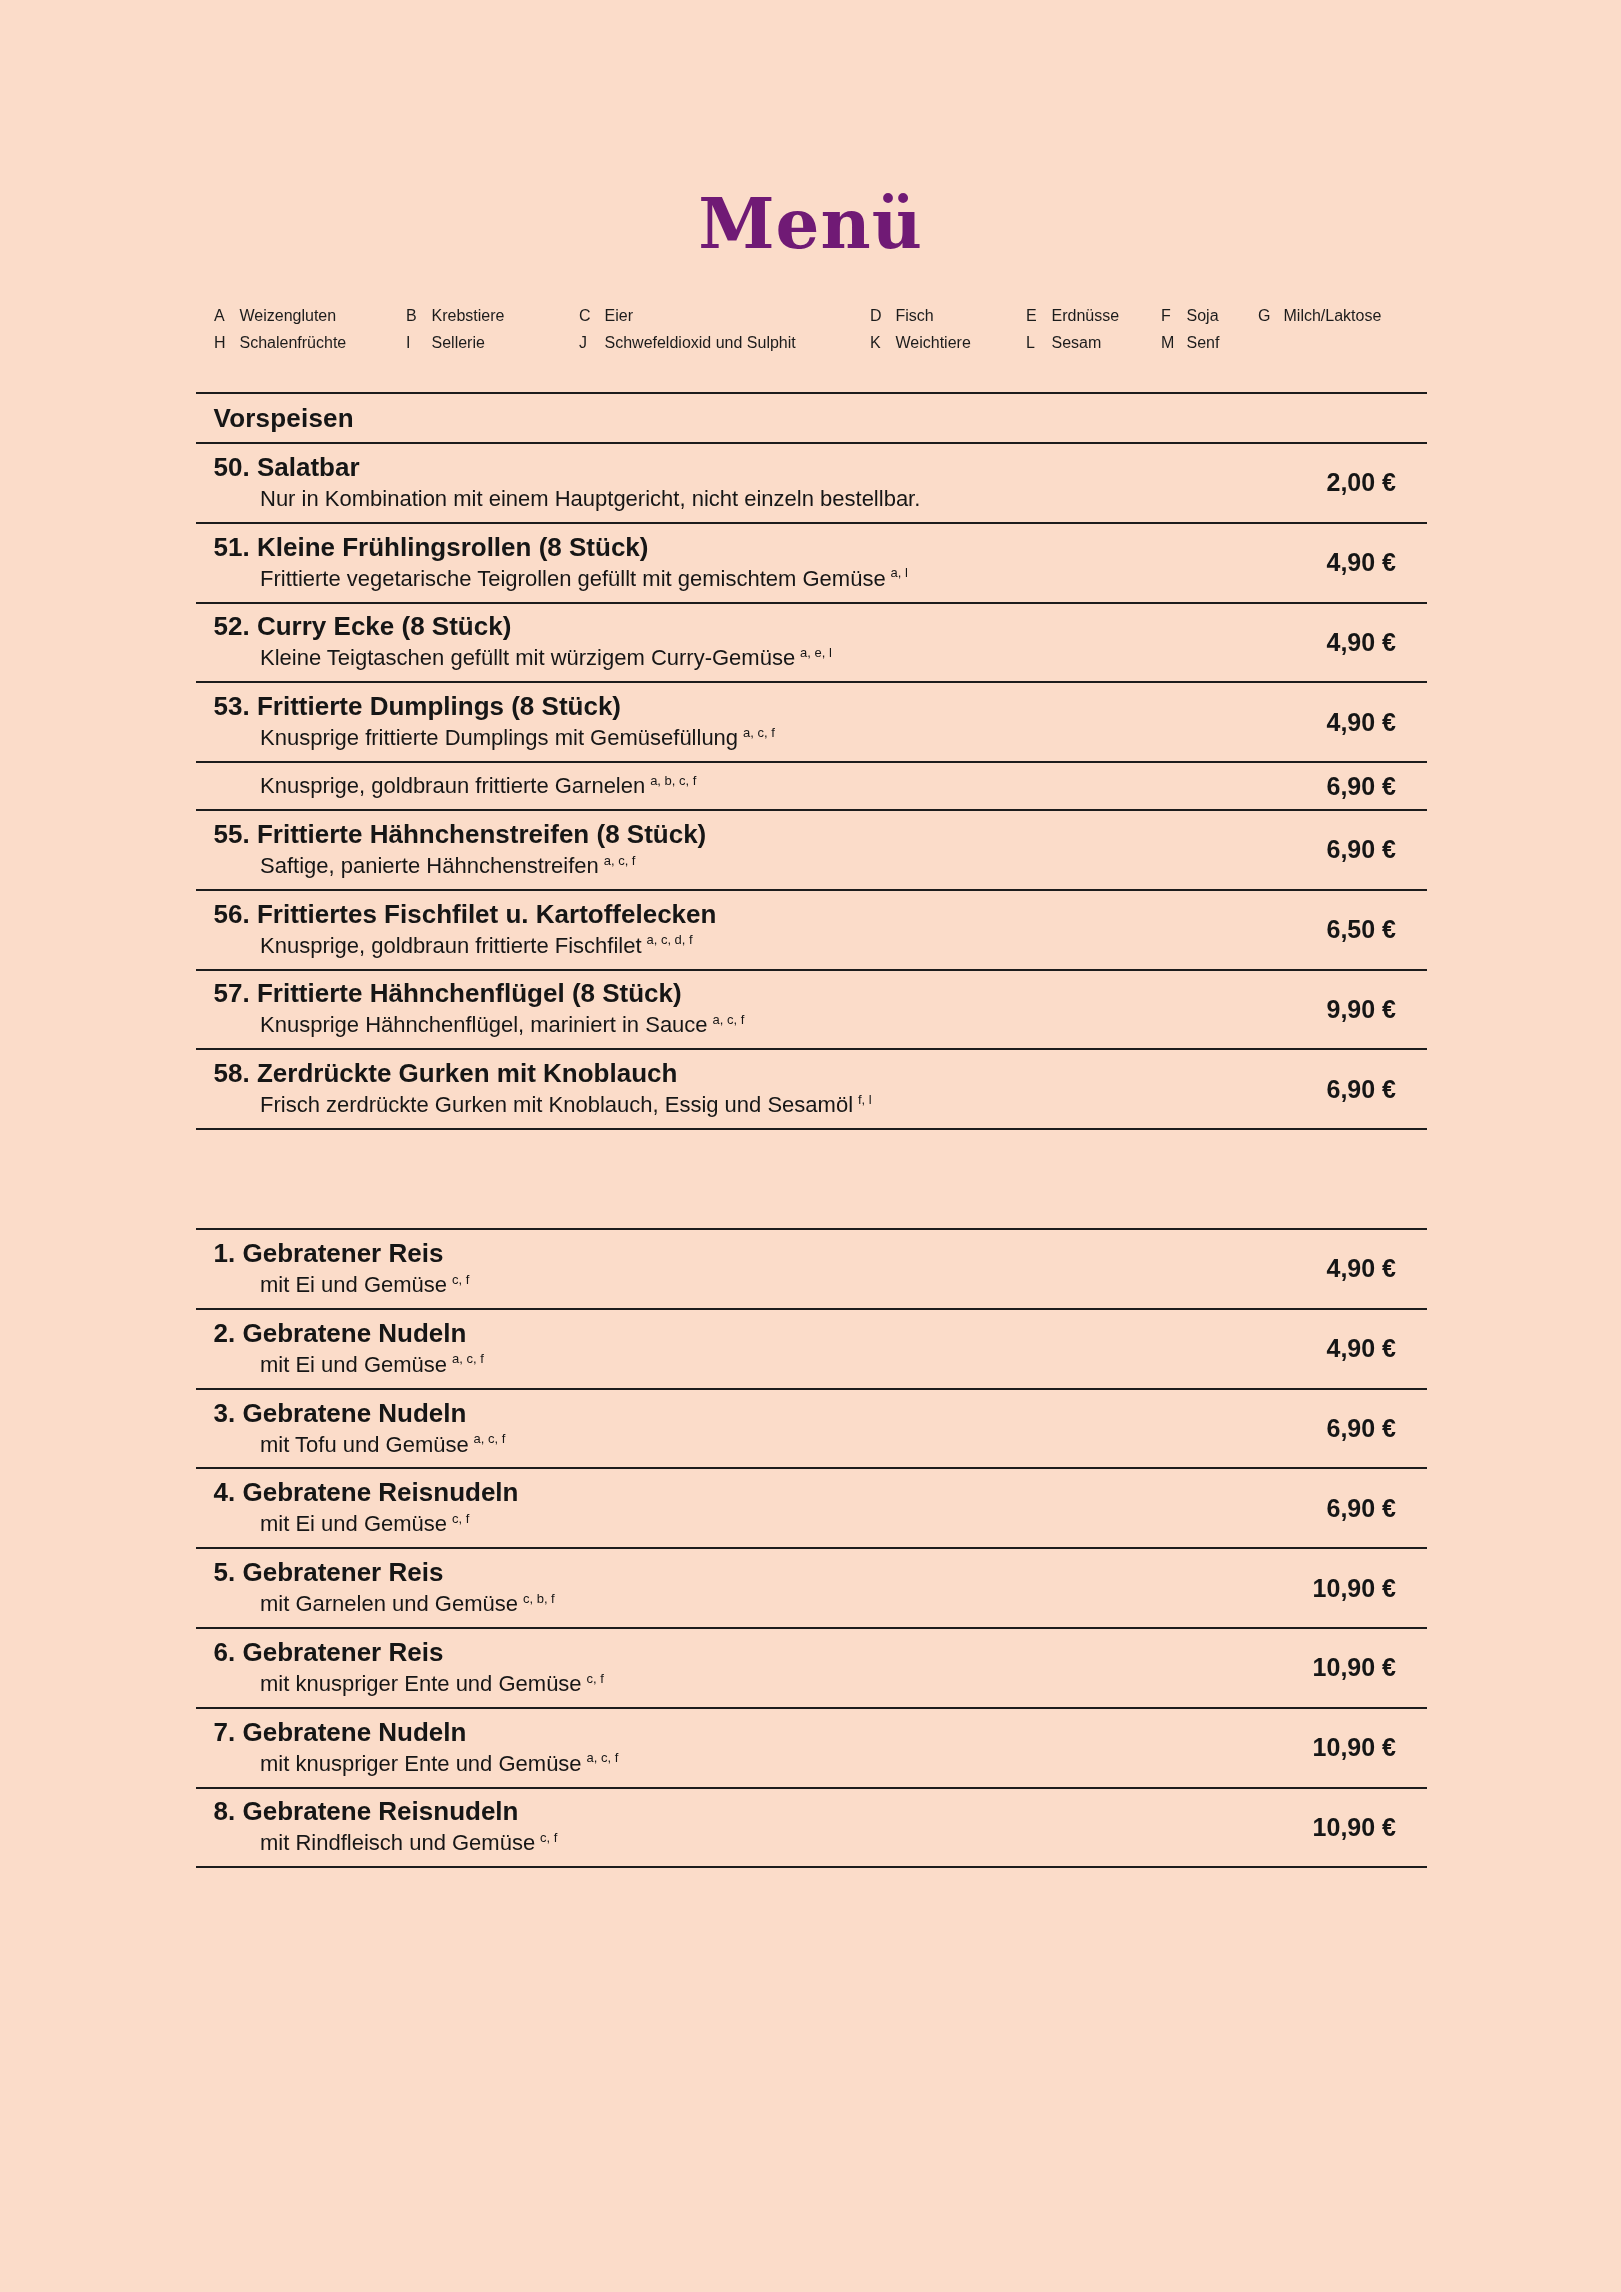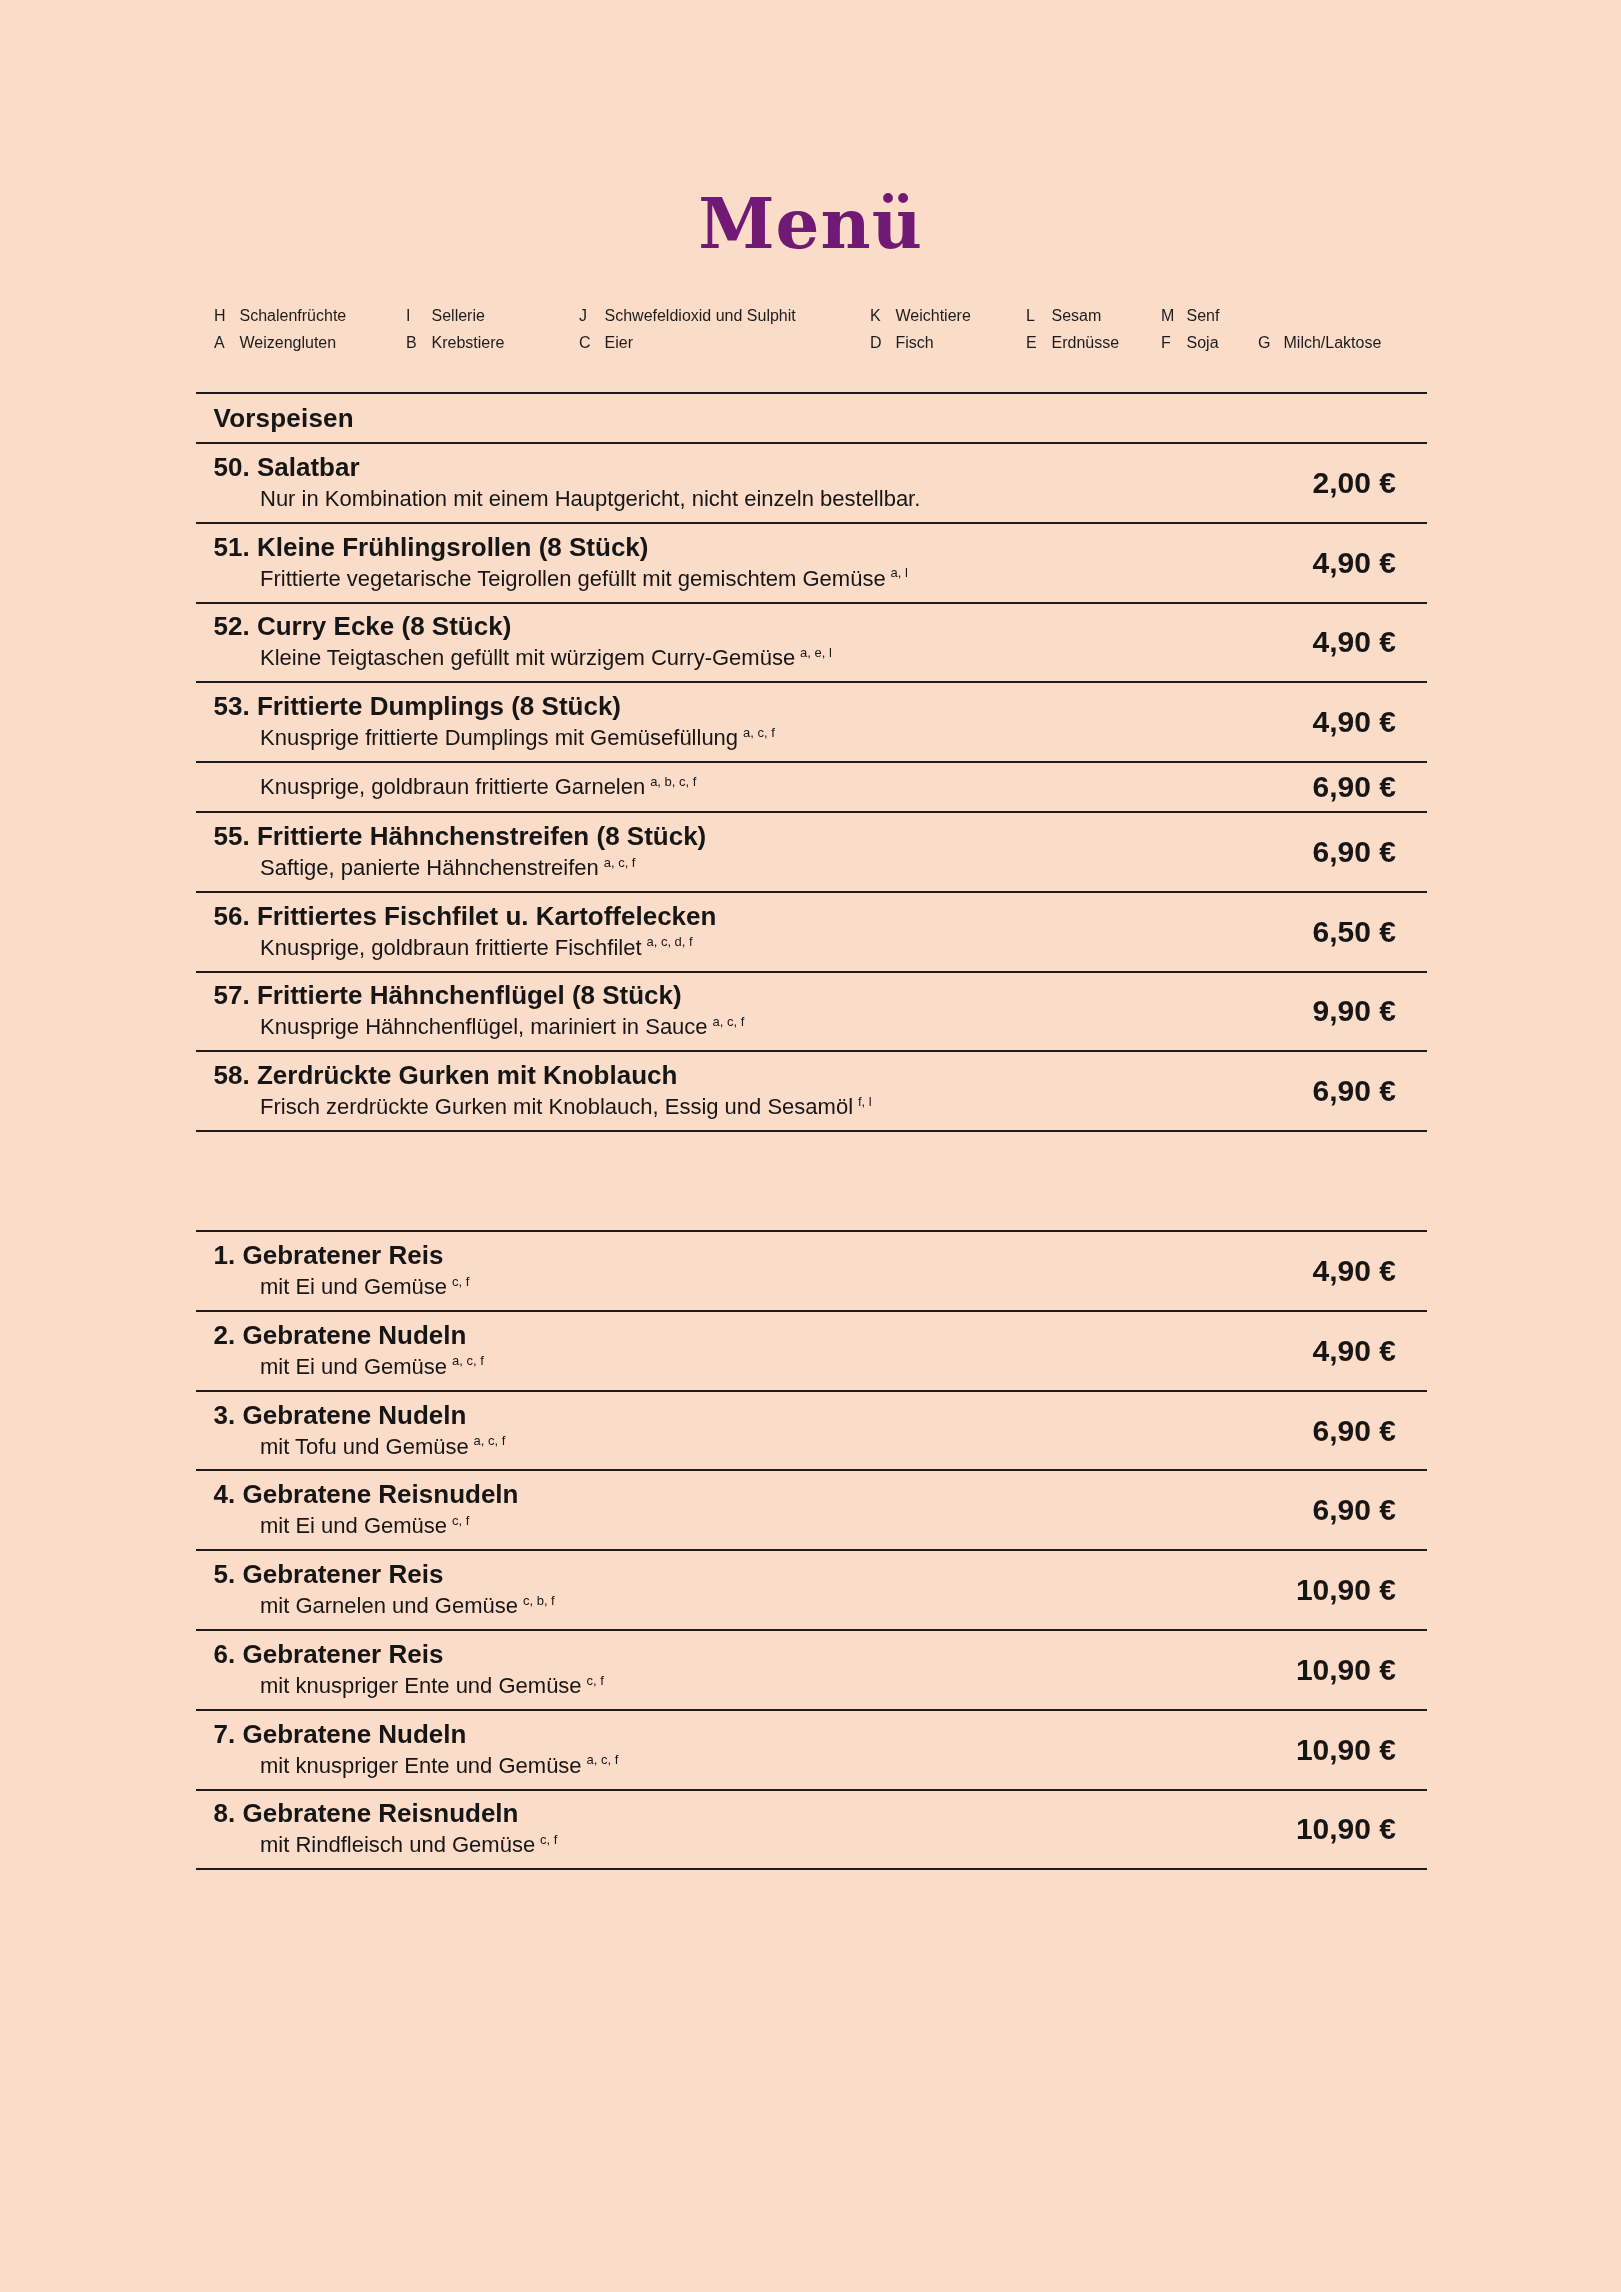--- a/index.html
+++ b/index.html
@@ -63,51 +63,51 @@
   .allergens {
     font-size:13px;
     margin-left:4.9px;
     vertical-align:super;
     line-height:0;
     margin-top:43px;
   }
   .item-price {
     flex:0 0 auto;
     padding-right:31px; padding-left:19.6px;
-    font-size:30px; font-weight:bold;
+    font-size:25px; font-weight:bold;
     white-space:nowrap;
     margin-left:46px;
   }
 </style>
 </head>
 <body>
 
 <div class="page">
 
   <h1 class="page-title">Menü</h1>
 
   <div class="legend">
+    <div class="legend-row">
+      <span class="legend-cell"><span class="legend-code">A</span><span>Weizengluten</span></span>
+      <span class="legend-cell"><span class="legend-code">B</span><span>Krebstiere</span></span>
+      <span class="legend-cell"><span class="legend-code">C</span><span>Eier</span></span>
+      <span class="legend-cell"><span class="legend-code">D</span><span>Fisch</span></span>
+      <span class="legend-cell"><span class="legend-code">E</span><span>Erdnüsse</span></span>
+      <span class="legend-cell"><span class="legend-code">F</span><span>Soja</span></span>
+      <span class="legend-cell"><span class="legend-code">G</span><span>Milch/Laktose</span></span>
+    </div>
     <div class="legend-row">
       <span class="legend-cell"><span class="legend-code">H</span><span>Schalenfrüchte</span></span>
       <span class="legend-cell"><span class="legend-code">I</span><span>Sellerie</span></span>
       <span class="legend-cell"><span class="legend-code">J</span><span>Schwefeldioxid und Sulphit</span></span>
       <span class="legend-cell"><span class="legend-code">K</span><span>Weichtiere</span></span>
       <span class="legend-cell"><span class="legend-code">L</span><span>Sesam</span></span>
       <span class="legend-cell"><span class="legend-code">M</span><span>Senf</span></span>
       <span class="legend-cell"></span>
     </div>
-    <div class="legend-row">
-      <span class="legend-cell"><span class="legend-code">A</span><span>Weizengluten</span></span>
-      <span class="legend-cell"><span class="legend-code">B</span><span>Krebstiere</span></span>
-      <span class="legend-cell"><span class="legend-code">C</span><span>Eier</span></span>
-      <span class="legend-cell"><span class="legend-code">D</span><span>Fisch</span></span>
-      <span class="legend-cell"><span class="legend-code">E</span><span>Erdnüsse</span></span>
-      <span class="legend-cell"><span class="legend-code">F</span><span>Soja</span></span>
-      <span class="legend-cell"><span class="legend-code">G</span><span>Milch/Laktose</span></span>
-    </div>
   </div>
 
   <main class="content">
 
     <section class="menu-section">
       <h2 class="section-title">Vorspeisen</h2>
 
       <div class="item">
         <div class="item-text">
           <div class="item-name">50. Salatbar</div>

